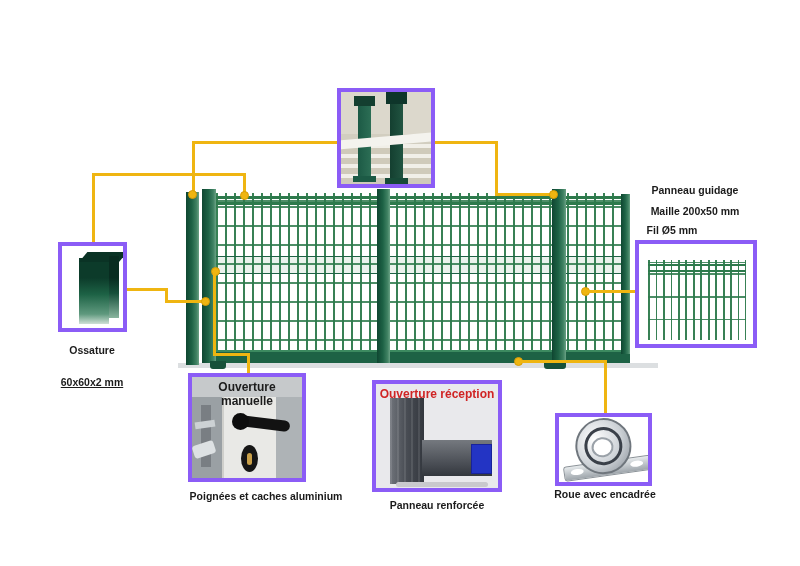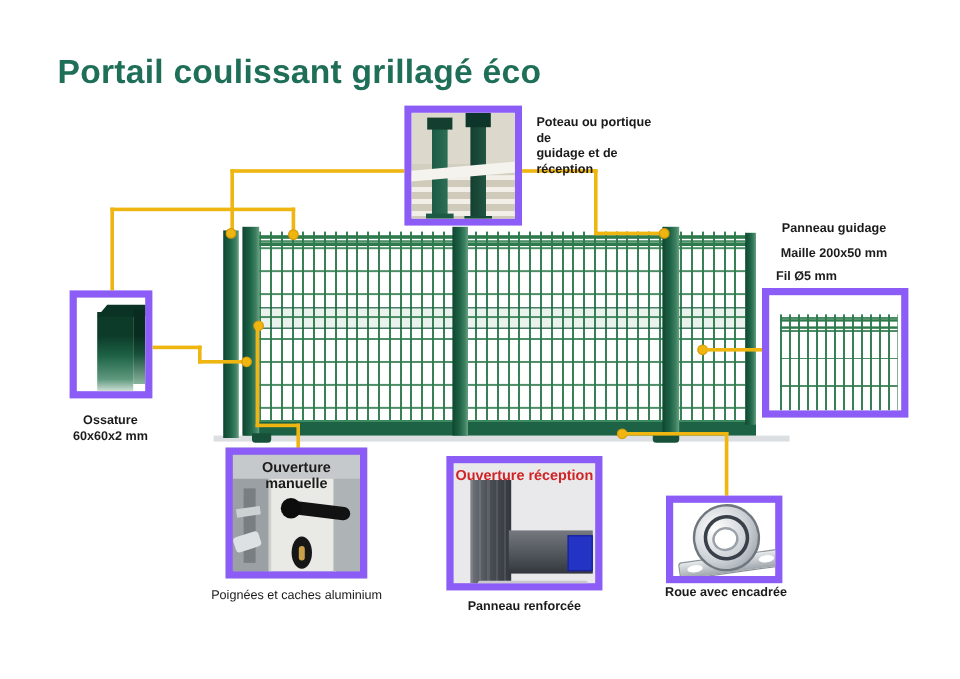--- a/index.html
+++ b/index.html
@@ -5,21 +5,21 @@
   html,body{margin:0;padding:0;background:#ffffff;}
   .stage{position:relative;width:800px;height:566px;background:#ffffff;overflow:hidden;
          font-family:"Liberation Sans",sans-serif;color:#1a1a1a;}
   .abs{position:absolute;}
   .title{font-size:28px;font-weight:700;letter-spacing:.2px;}
   .lbl{font-size:10.5px;line-height:13px;font-weight:600;color:#1b1b1b;}
   .center{text-align:center;}
   
   .cline{position:absolute;background:#efb511;}
   .cdot{position:absolute;width:9px;height:9px;border-radius:50%;background:#efb511;border:1px solid #d79c06;box-sizing:border-box;}
-  .imgbox{position:absolute;border:6px solid #8b5cf6;background:#ffffff;box-sizing:border-box;overflow:hidden;}
+  .imgbox{position:absolute;border:4px solid #8b5cf6;background:#ffffff;box-sizing:border-box;overflow:hidden;}
   
   .post{position:absolute;background:linear-gradient(90deg,#0f4631,#1d6245 45%,#3f8162 80%,#6aa285);}
   .railH{position:absolute;background:#2d7a4c;}
   .bottomrail{position:absolute;background:linear-gradient(180deg,#3c8a60 0 2px,#1d6245 2px 100%);}
   .mesh{position:absolute;
         background-image:
           repeating-linear-gradient(to right, rgba(45,122,76,.95) 0 1.6px, transparent 1.6px 9px),
           repeating-linear-gradient(to bottom, rgba(45,122,76,.85) 0 1.7px, transparent 1.7px 19px);
         background-position:0 0,0 13px;}
   .fold{position:absolute;border-top:1.5px solid #1d6245;border-bottom:1.5px solid #1d6245;background:rgba(46,125,78,.10);}
@@ -28,21 +28,20 @@
   
   .boxhdr{position:absolute;left:0;right:0;top:3px;text-align:center;font-weight:700;}
   .hdr-dark{font-size:12px;color:#1c1c1c;}
   .hdr-red{font-size:12px;color:#d02424;}
 </style>
 </head>
 <body>
 
 <div class="stage">
 
-  <div class="abs title" style="left:48px;top:44px;color:#1f6f58;">Portail coulissant grillagé éco</div>
 
   <div>
 
     <div class="ground abs" style="left:178px;top:363px;width:480px;height:5px;"></div>
 
     <div class="post" style="left:186px;top:192px;width:13px;height:173px;"></div>
 
     <div class="mesh" style="left:216px;top:193px;width:405px;height:158px;"></div>
     <div class="fold" style="left:216px;top:256px;width:405px;height:16px;"></div>
 
@@ -95,59 +94,55 @@
     <div class="abs" style="left:0;top:0;width:92px;height:94px;background:linear-gradient(180deg,#dcd8cc 0 45%,#d2cec0 45% 100%);"></div>
     <div class="abs" style="left:0;top:52px;width:92px;height:42px;background:repeating-linear-gradient(to bottom,#f1efe8 0 4px,#cfcaba 4px 10px);"></div>
     <div class="abs" style="left:17px;top:8px;width:13px;height:78px;background:linear-gradient(90deg,#1c5a45,#2c6e55);"></div>
     <div class="abs" style="left:13px;top:4px;width:21px;height:10px;background:#143f30;"></div>
     <div class="abs" style="left:12px;top:84px;width:23px;height:6px;background:#1c5a45;"></div>
     <div class="abs" style="left:49px;top:4px;width:13px;height:84px;background:linear-gradient(90deg,#143f30,#215441);"></div>
     <div class="abs" style="left:45px;top:0px;width:21px;height:12px;background:#0e352a;"></div>
     <div class="abs" style="left:44px;top:86px;width:23px;height:6px;background:#174a38;"></div>
     <div class="abs" style="left:-6px;top:44px;width:110px;height:9px;background:#f4f3ee;transform:rotate(-5deg);"></div>
   </div>
-  <div class="abs lbl" style="left:447px;top:96px;width:110px;">
-    <div>Poteau ou portique de</div>
-    <div>guidage et de réception</div>
-  </div>
 
   <div class="abs lbl center" style="left:630px;top:184px;width:130px;">Panneau guidage</div>
   <div class="abs lbl center" style="left:630px;top:205px;width:130px;">Maille 200x50 mm</div>
   <div class="abs lbl center" style="left:607px;top:224px;width:130px;">Fil Ø5 mm</div>
   <div class="imgbox" style="left:635px;top:240px;width:122px;height:108px;">
     <div class="mesh" style="left:9px;top:16px;width:98px;height:80px;background-image:
         repeating-linear-gradient(to right, rgba(45,122,76,.95) 0 1.5px, transparent 1.5px 7.5px),
         repeating-linear-gradient(to bottom, rgba(45,122,76,.85) 0 1.5px, transparent 1.5px 23px);"></div>
     <div class="railH" style="left:9px;top:20px;width:98px;height:2px;"></div>
     <div class="railH" style="left:9px;top:26px;width:98px;height:2px;"></div>
   </div>
 
   <div class="imgbox" style="left:58px;top:242px;width:69px;height:90px;">
     <div class="abs" style="left:17px;top:12px;width:30px;height:66px;background:linear-gradient(180deg,#0c3b2a 0 30%,#1d6245 55%,#5f997e 85%,#cfe0d6);"></div>
     <div class="abs" style="left:17px;top:6px;width:40px;height:10px;background:#0a3325;transform:skewX(-40deg);transform-origin:bottom left;"></div>
     <div class="abs" style="left:47px;top:10px;width:10px;height:62px;background:linear-gradient(180deg,#082c20 0 35%,#17503b 60%,#89b49e);"></div>
   </div>
   <div class="abs lbl center" style="left:47px;top:344px;width:90px;">Ossature</div>
-  <div class="abs lbl center" style="left:42px;top:358px;width:100px;">60x60x2 mm</div>
+  <div class="abs lbl center" style="left:42px;top:376px;width:100px;text-decoration:underline;">60x60x2 mm</div>
 
   <div class="imgbox" style="left:188px;top:373px;width:118px;height:109px;background:#b6babd;">
     <div class="abs" style="left:0;top:0;width:112px;height:20px;background:#c6c9cb;"></div>
     <div class="abs" style="left:0;top:20px;width:30px;height:83px;background:#9aa0a4;"></div>
     <div class="abs" style="left:9px;top:28px;width:10px;height:62px;background:#797e83;"></div>
     <div class="abs" style="left:3px;top:44px;width:20px;height:7px;background:#ccd1d4;transform:rotate(-8deg);"></div>
     <div class="abs" style="left:1px;top:66px;width:22px;height:13px;background:#dde1e3;transform:rotate(-18deg);border-radius:3px;"></div>
     <div class="abs" style="left:30px;top:20px;width:52px;height:83px;background:#e9e9e6;border-left:2px solid #cfcfcb;border-right:2px solid #c4c4c0;"></div>
     <div class="abs" style="left:84px;top:20px;width:28px;height:83px;background:#aeb3b6;"></div>
     <div class="abs" style="left:46px;top:41px;width:52px;height:11px;background:#121212;border-radius:6px;transform:rotate(7deg);"></div>
     <div class="abs" style="left:40px;top:36px;width:17px;height:17px;background:#0d0d0d;border-radius:50%;"></div>
     <div class="abs" style="left:49px;top:68px;width:17px;height:27px;background:#161616;border-radius:50%;"></div>
     <div class="abs" style="left:55px;top:76px;width:5px;height:12px;background:#c9a049;border-radius:3px;"></div>
     <div class="boxhdr hdr-dark">Ouverture manuelle</div>
   </div>
-  <div class="abs lbl" style="left:176px;top:490px;width:180px;font-weight:400;">Poignées et caches aluminium</div>
+  <div class="abs lbl" style="left:176px;top:490px;width:180px;font-weight:700;text-align:center;">Poignées et caches aluminium</div>
 
   <div class="imgbox" style="left:372px;top:380px;width:130px;height:112px;background:#e9e9ec;">
     <div class="abs" style="left:14px;top:14px;width:34px;height:86px;background:linear-gradient(90deg,#70747b,#4a4e55 45%,#33373e);"></div>
     <div class="abs" style="left:14px;top:14px;width:34px;height:86px;background:repeating-linear-gradient(to right,rgba(255,255,255,.10) 0 2px,transparent 2px 7px);"></div>
     <div class="abs" style="left:46px;top:56px;width:70px;height:36px;background:linear-gradient(180deg,#75797f,#474b52 70%,#33373d);"></div>
     <div class="abs" style="left:95px;top:60px;width:21px;height:30px;background:#2334c4;border:1px solid #18229a;box-sizing:border-box;"></div>
     <div class="abs" style="left:20px;top:98px;width:92px;height:5px;background:#c9c9cd;border-radius:3px;"></div>
     <div class="boxhdr hdr-red">Ouverture réception</div>
   </div>
   <div class="abs lbl center" style="left:372px;top:499px;width:130px;">Panneau renforcée</div>

